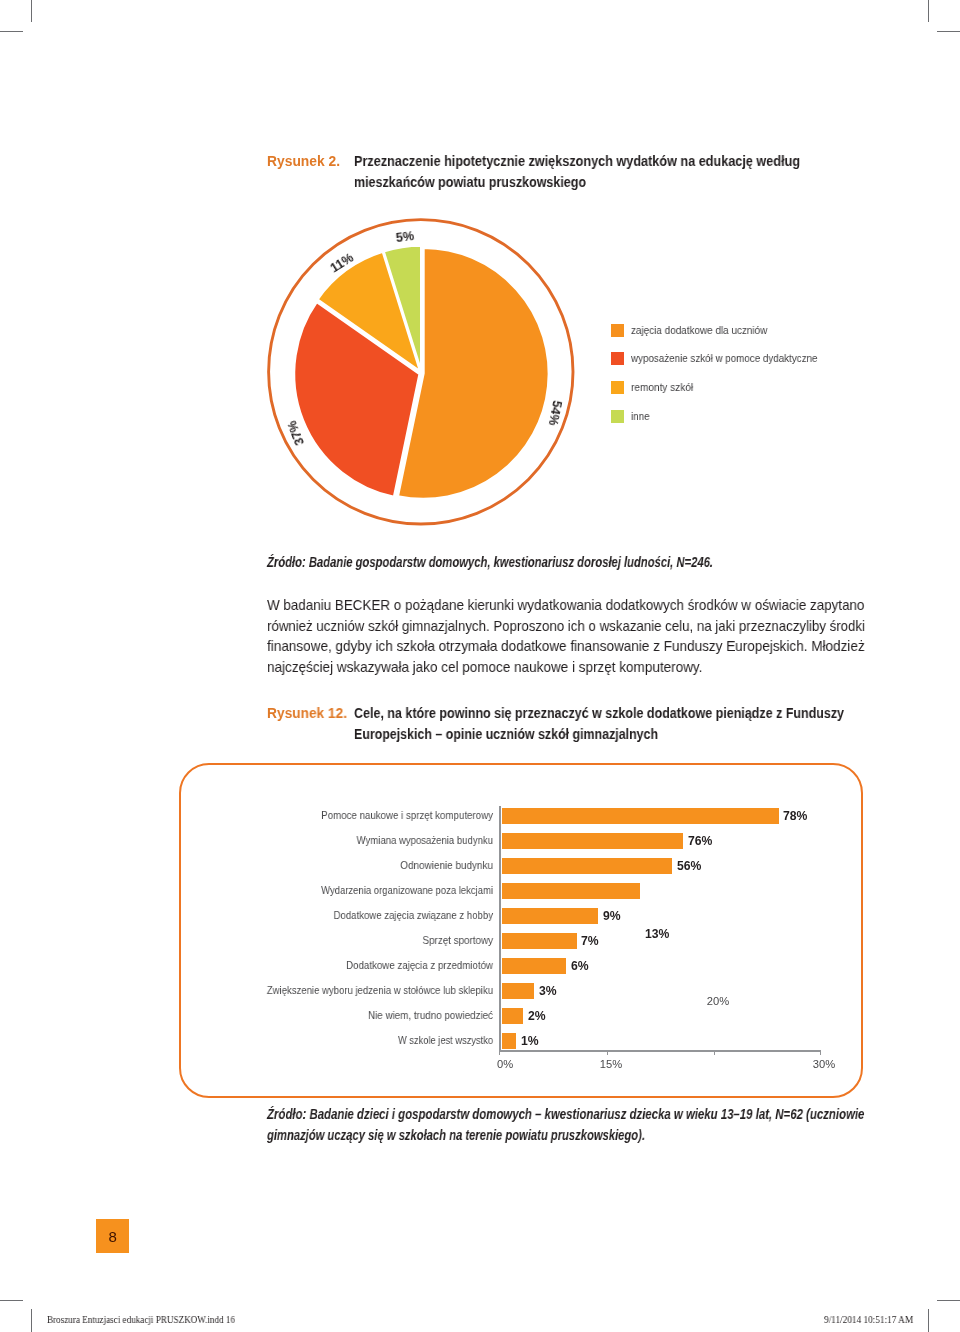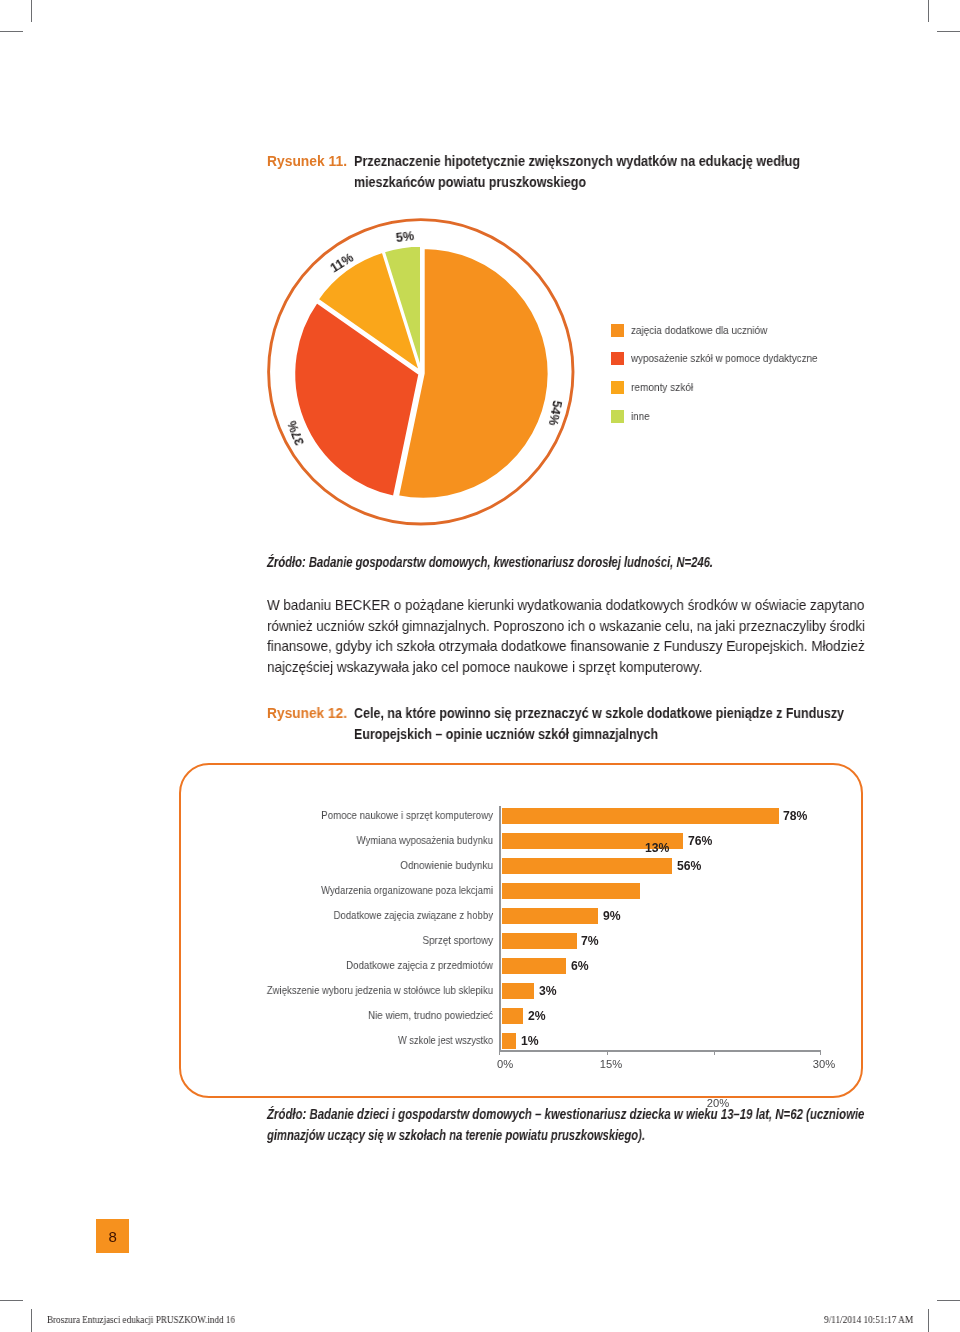--- a/index.html
+++ b/index.html
@@ -34,21 +34,21 @@
 
 <div class="page">
 <div class="crop" style="left:31px;top:0;width:1px;height:22px;"></div>
 <div class="crop" style="left:0;top:31px;width:23px;height:1px;"></div>
 <div class="crop" style="left:928px;top:0;width:1px;height:22px;"></div>
 <div class="crop" style="left:937px;top:31px;width:23px;height:1px;"></div>
 <div class="crop" style="left:0;top:1300px;width:23px;height:1px;"></div>
 <div class="crop" style="left:31px;top:1309px;width:1px;height:23px;"></div>
 <div class="crop" style="left:937px;top:1300px;width:23px;height:1px;"></div>
 <div class="crop" style="left:928px;top:1309px;width:1px;height:23px;"></div>
-<div class="fig-label" style="left: 267px; top: 155.02px; transform: scaleX(1.0029);">Rysunek 11.</div>
+<div class="fig-label" style="left: 267px; top: 155.02px; transform: scaleX(1.0029);">Rysunek 2.</div>
 <div class="fig-title" style="left: 353.6px; top: 155.02px; transform: scaleX(0.9175);">Przeznaczenie hipotetycznie zwiększonych wydatków na edukację według</div>
 <div class="fig-title" style="left: 353.6px; top: 175.92px; transform: scaleX(0.906);">mieszkańców powiatu pruszkowskiego</div>
 <svg style="position:absolute;left:250px;top:205px;" width="350" height="340" viewBox="250 205 350 340">
 <circle cx="420.8" cy="371.8" r="152.2" fill="none" stroke="#e06a28" stroke-width="2.9"></circle>
 <path fill="#f6911e" stroke="#ffffff" stroke-width="2.4" stroke-linejoin="miter" d="M423.5 373.4L423.5 247.8A125.6 125.6 0 1 1 397.8 496.4Z"></path>
 <path fill="#f04f23" stroke="#ffffff" stroke-width="2.4" stroke-linejoin="miter" d="M419.6 373.9L394.0 496.9A125.6 125.6 0 0 1 316.8 301.9Z"></path>
 <path fill="#faa61a" stroke="#ffffff" stroke-width="2.4" stroke-linejoin="miter" d="M420.3 371.6L317.4 299.5A125.6 125.6 0 0 1 382.8 251.7Z"></path>
 <path fill="#c6da53" stroke="#ffffff" stroke-width="2.4" stroke-linejoin="miter" d="M421.2 371.2L383.6 251.4A125.6 125.6 0 0 1 421.2 245.6Z"></path>
 </svg>
 <div class="pct-lbl" style="left:555.1px;top:412.5px;transform:translate(-50%,-50%) rotate(101.0deg);">54%</div>
@@ -76,21 +76,21 @@
 <div class="bar" style="left:501.5px;top:807.60px;width:276.6px;height:16.2px;"></div>
 <div class="barval" style="left:783.3px;top:809.57px;">78%</div>
 <div class="barcat" style="left: 493px; top: 834.97px; transform: translateX(-100%) scaleX(0.8308);">Wymiana wyposażenia budynku</div>
 <div class="bar" style="left:501.5px;top:832.65px;width:180.9px;height:16.2px;"></div>
 <div class="barval" style="left:687.6px;top:834.62px;">76%</div>
 <div class="barcat" style="left: 493px; top: 860.02px; transform: translateX(-100%) scaleX(0.863);">Odnowienie budynku</div>
 <div class="bar" style="left:501.5px;top:857.70px;width:170.2px;height:16.2px;"></div>
 <div class="barval" style="left:676.9px;top:859.67px;">56%</div>
 <div class="barcat" style="left: 493px; top: 885.07px; transform: translateX(-100%) scaleX(0.8253);">Wydarzenia organizowane poza lekcjami</div>
 <div class="bar" style="left:501.5px;top:882.75px;width:138.3px;height:16.2px;"></div>
-<div class="barval" style="left:645.0px;top:842px;">13%</div>
+<div class="barval" style="left:645.0px;top:928px;">13%</div>
 <div class="barcat" style="left: 493px; top: 910.12px; transform: translateX(-100%) scaleX(0.8339);">Dodatkowe zajęcia związane z hobby</div>
 <div class="bar" style="left:501.5px;top:907.80px;width:95.8px;height:16.2px;"></div>
 <div class="barval" style="left:602.5px;top:909.77px;">9%</div>
 <div class="barcat" style="left: 493px; top: 935.17px; transform: translateX(-100%) scaleX(0.855);">Sprzęt sportowy</div>
 <div class="bar" style="left:501.5px;top:932.85px;width:74.5px;height:16.2px;"></div>
 <div class="barval" style="left:581.2px;top:934.82px;">7%</div>
 <div class="barcat" style="left: 493px; top: 960.22px; transform: translateX(-100%) scaleX(0.8449);">Dodatkowe zajęcia z przedmiotów</div>
 <div class="bar" style="left:501.5px;top:957.90px;width:63.8px;height:16.2px;"></div>
 <div class="barval" style="left:570.5px;top:959.87px;">6%</div>
 <div class="barcat" style="left: 493px; top: 985.27px; transform: translateX(-100%) scaleX(0.8307);">Zwiększenie wyboru jedzenia w stołówce lub sklepiku</div>
@@ -102,21 +102,21 @@
 <div class="barcat" style="left: 493px; top: 1035.37px; transform: translateX(-100%) scaleX(0.808);">W szkole jest wszystko</div>
 <div class="bar" style="left:501.5px;top:1033.05px;width:14.0px;height:16.2px;"></div>
 <div class="barval" style="left:520.7px;top:1035.02px;">1%</div>
 <div class="axisline" style="left:499.3px;top:805.6px;width:2.2px;height:244.4px;"></div>
 <div class="axisline" style="left:499.3px;top:1050.0px;width:321.4px;height:1.7px;"></div>
 <div class="axisline" style="left:499.3px;top:1050.0px;width:1.4px;height:5.4px;"></div>
 <div class="axislbl" style="left:504.9px;top:1059.30px;width:60px;margin-left:-30px;">0%</div>
 <div class="axisline" style="left:607.2px;top:1050.0px;width:1.4px;height:5.4px;"></div>
 <div class="axislbl" style="left:611.3px;top:1059.30px;width:60px;margin-left:-30px;">15%</div>
 <div class="axisline" style="left:713.6px;top:1050.0px;width:1.4px;height:5.4px;"></div>
-<div class="axislbl" style="left:717.7px;top:1098px;width:60px;margin-left:-30px;">20%</div>
+<div class="axislbl" style="left:717.7px;top:996px;width:60px;margin-left:-30px;">20%</div>
 <div class="axisline" style="left:820.0px;top:1050.0px;width:1.4px;height:5.4px;"></div>
 <div class="axislbl" style="left:824.1px;top:1059.30px;width:60px;margin-left:-30px;">30%</div>
 <div class="src-note" style="left: 266.7px; top: 1107.53px; transform: scaleX(0.8211);">Źródło: Badanie dzieci i gospodarstw domowych – kwestionariusz dziecka w wieku 13–19 lat, N=62 (uczniowie</div>
 <div class="src-note" style="left: 266.7px; top: 1128.53px; transform: scaleX(0.8081);">gimnazjów uczący się w szkołach na terenie powiatu pruszkowskiego).</div>
 <div class="pagenum-box" style="left:96px;top:1218.9px;width:33.2px;height:33.8px;"></div>
 <div class="pagenum" style="left:96px;top:1228.90px;">8</div>
 <div class="footer-l" style="left: 46.6px; top: 1314.5px; transform: scaleX(0.9316);">Broszura Entuzjasci edukacji PRUSZKOW.indd   16</div>
 <div class="footer-r" style="left: 824.3px; top: 1314.5px; transform: scaleX(0.9443);">9/11/2014   10:51:17 AM</div>
 </div>
 

